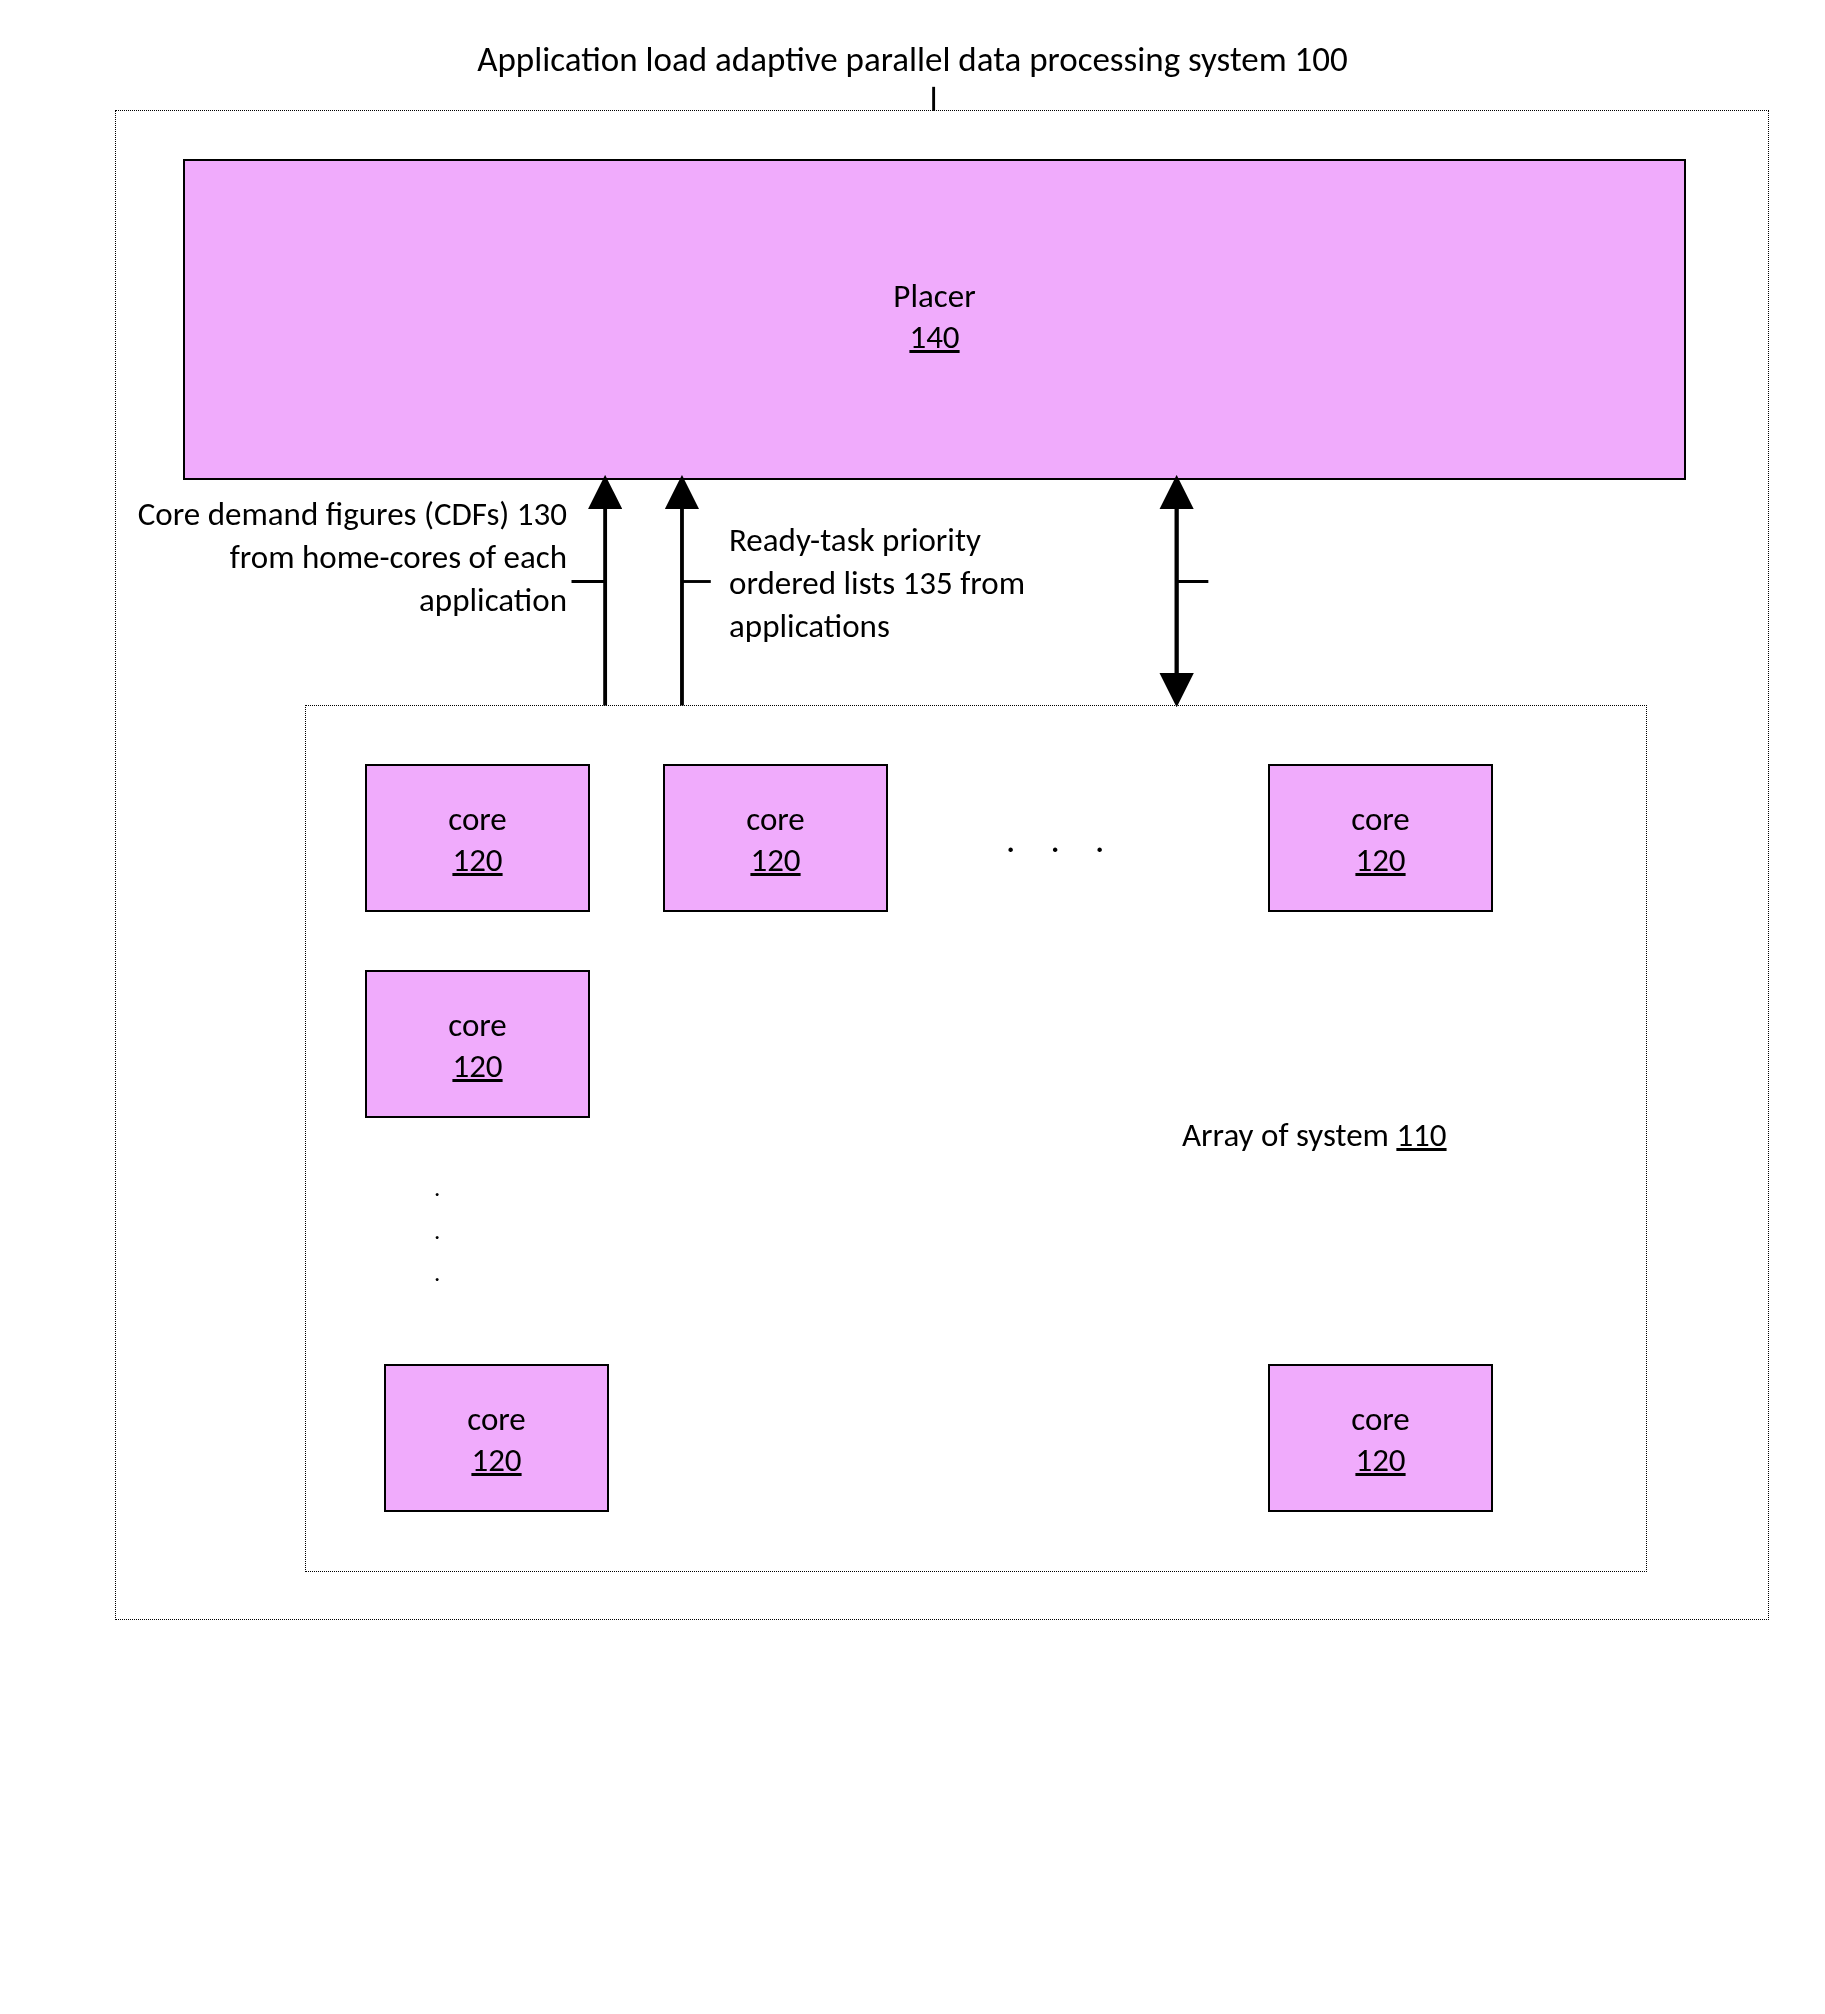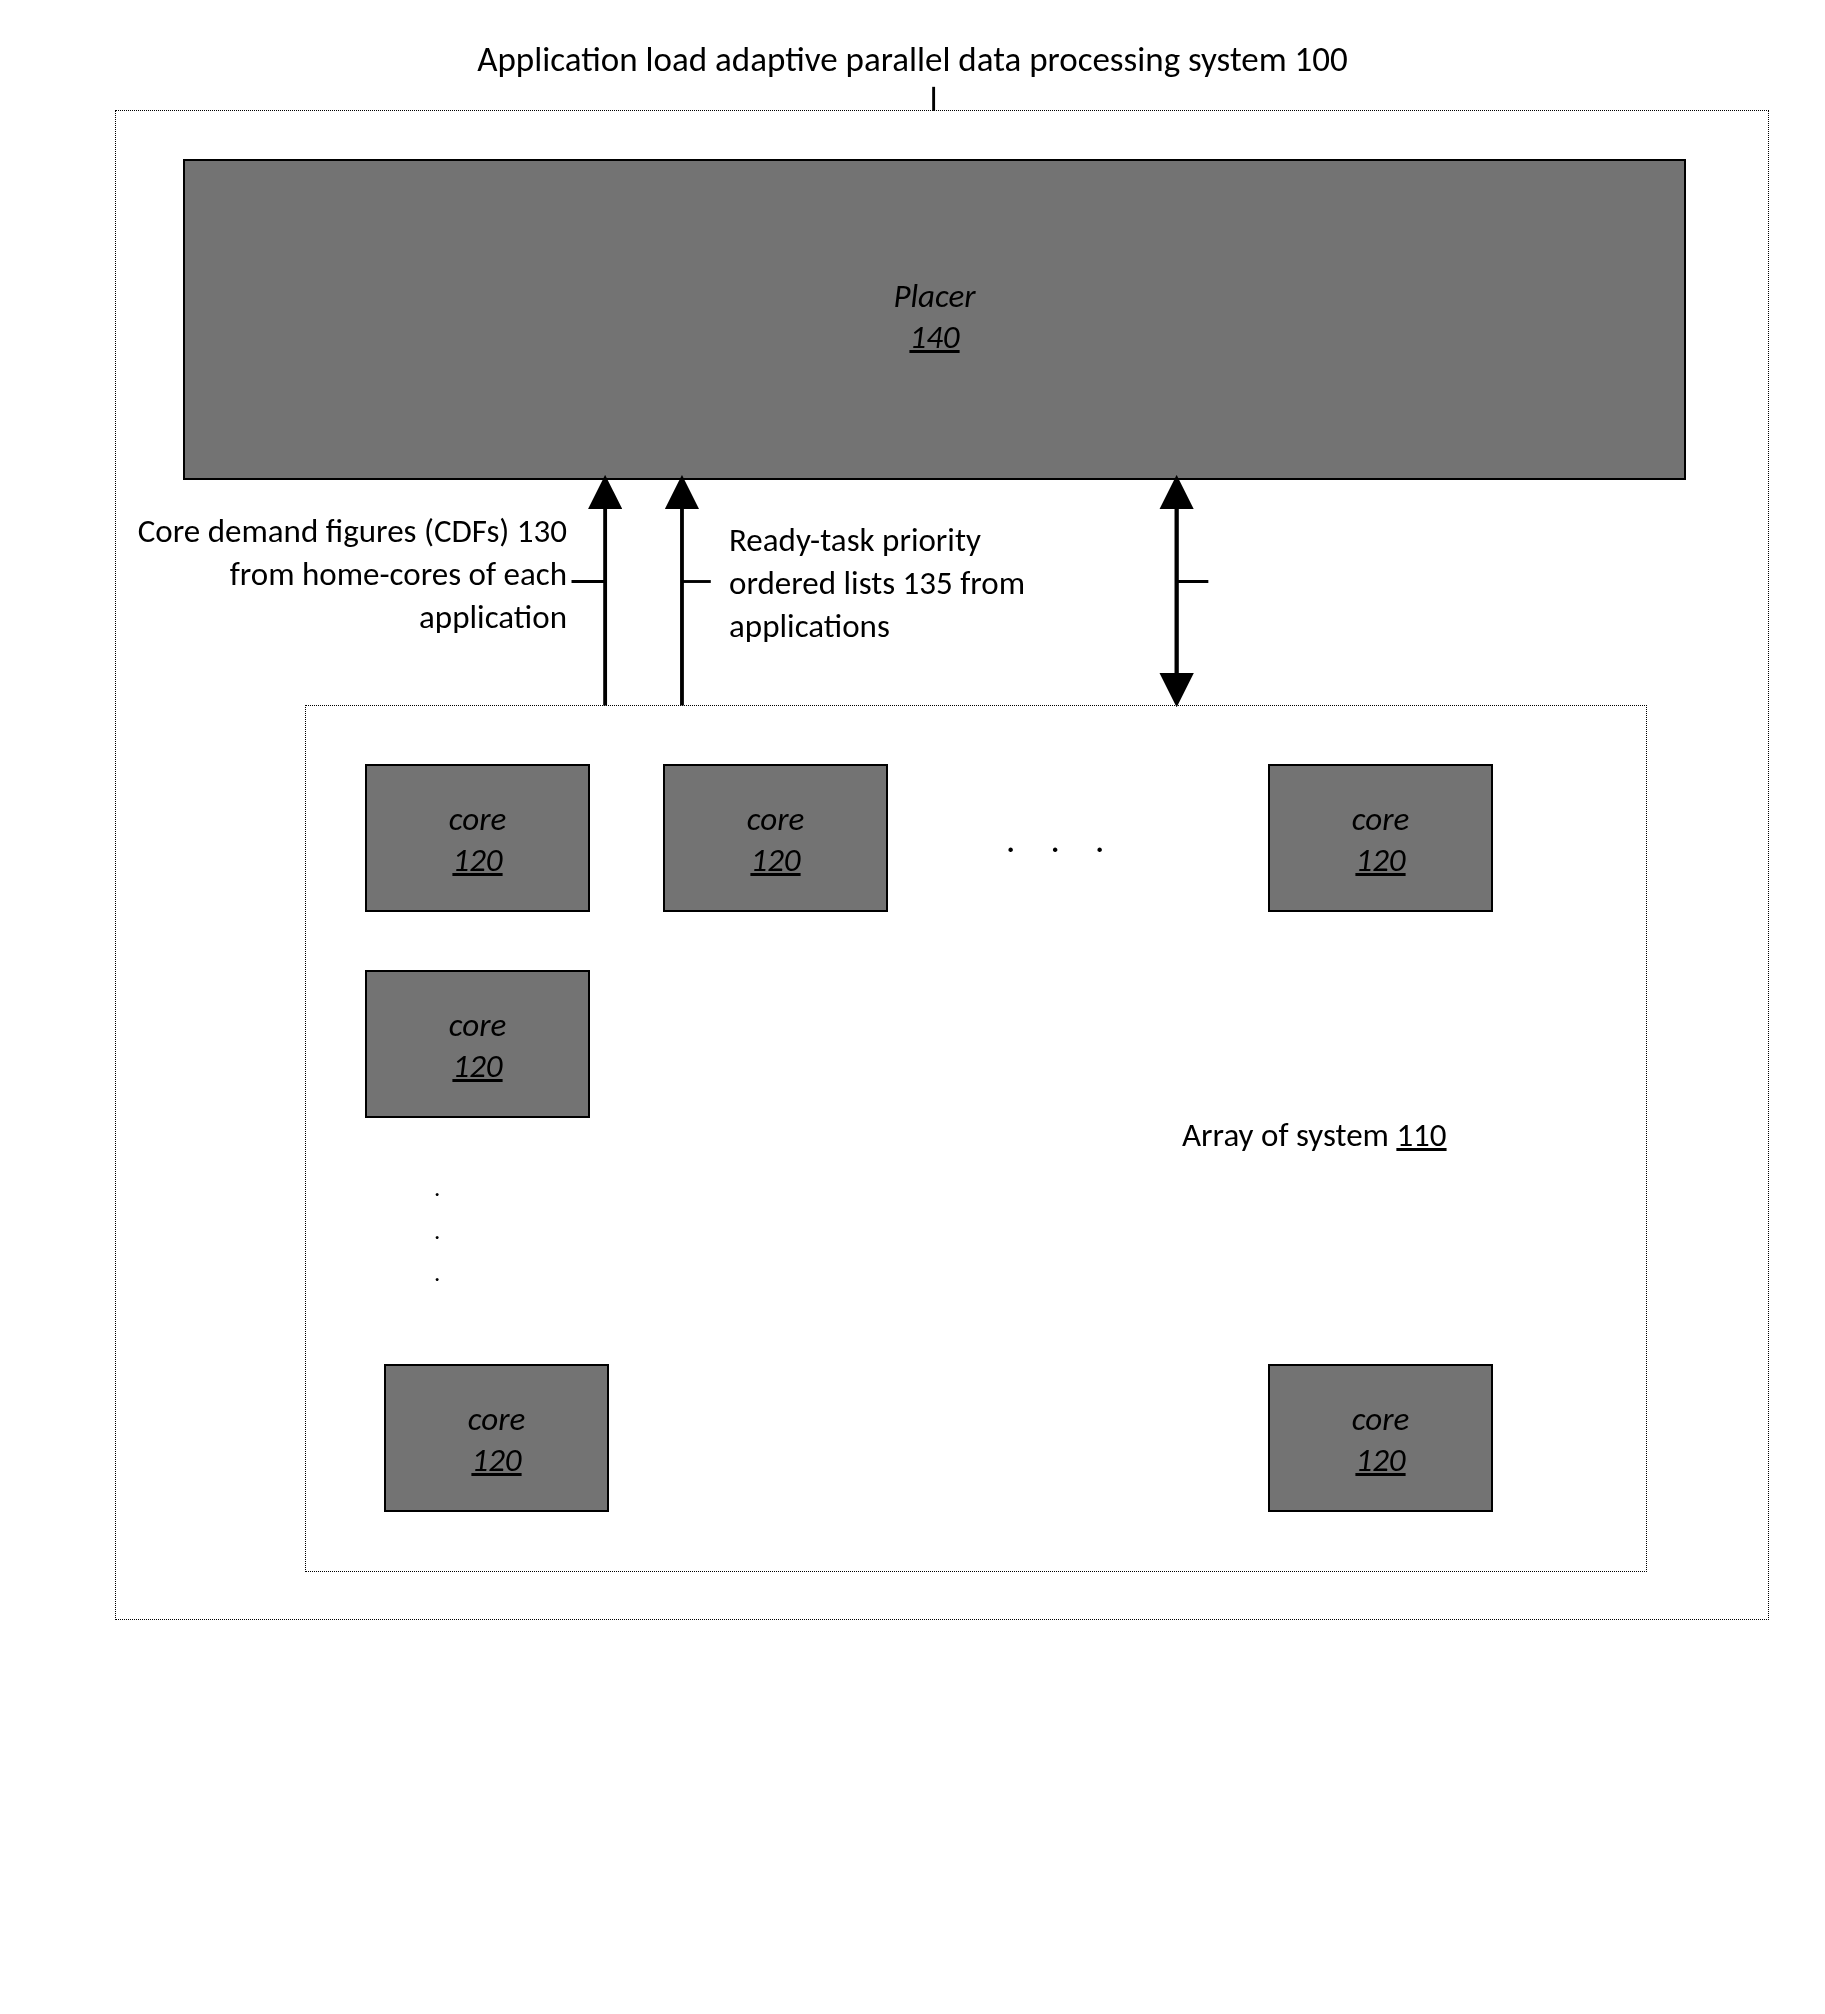--- a/index.html
+++ b/index.html
@@ -22,22 +22,21 @@
     text-align: center;
     font-size: 35px;
   }
   .outer {
     position: absolute;
     border: 1.9px dotted #000;
   }
   .solid-box {
     position: absolute;
     border: 2.9px solid #000;
-    background: #737373;
-    font-style: italic;
+    background: #f0abfc;
   }
   .dotted-box {
     position: absolute;
     border: 1.9px dotted #000;
   }
   .center-label {
     position: absolute;
     width: 100%;
     text-align: center;
     font-size: 33px;
@@ -84,21 +83,21 @@
 
   <div class="outer" style="left:115px; top:110px; width:1652px; height:1508px;"></div>
 
   <div class="solid-box" style="left:183px; top:159px; width:1499px; height:317px;">
     <div class="center-label" style="top:115px;">
       <span>Placer</span><br>
       <span class="under">140</span>
     </div>
   </div>
 
-  <div class="note" style="left:125px; top:510px; width:442px; text-align:right;">Core demand figures (CDFs) 130 from home-cores of each application</div>
+  <div class="note" style="left:125px; top:493px; width:442px; text-align:right;">Core demand figures (CDFs) 130 from home-cores of each application</div>
   <div class="note" style="left:711px; top:519px; width:355px;margin-left:18px;">Ready-task priority ordered lists 135 from applications</div>
 
   <div class="dotted-box" style="left:305px; top:705px; width:1340px; height:865px;"></div>
 
   <div class="solid-box" style="left:365px; top:764px; width:221px; height:144px;">
     <div class="center-label" style="top:33px;">
       <span>core</span><br>
       <span class="under">120</span>
     </div>
   </div>

